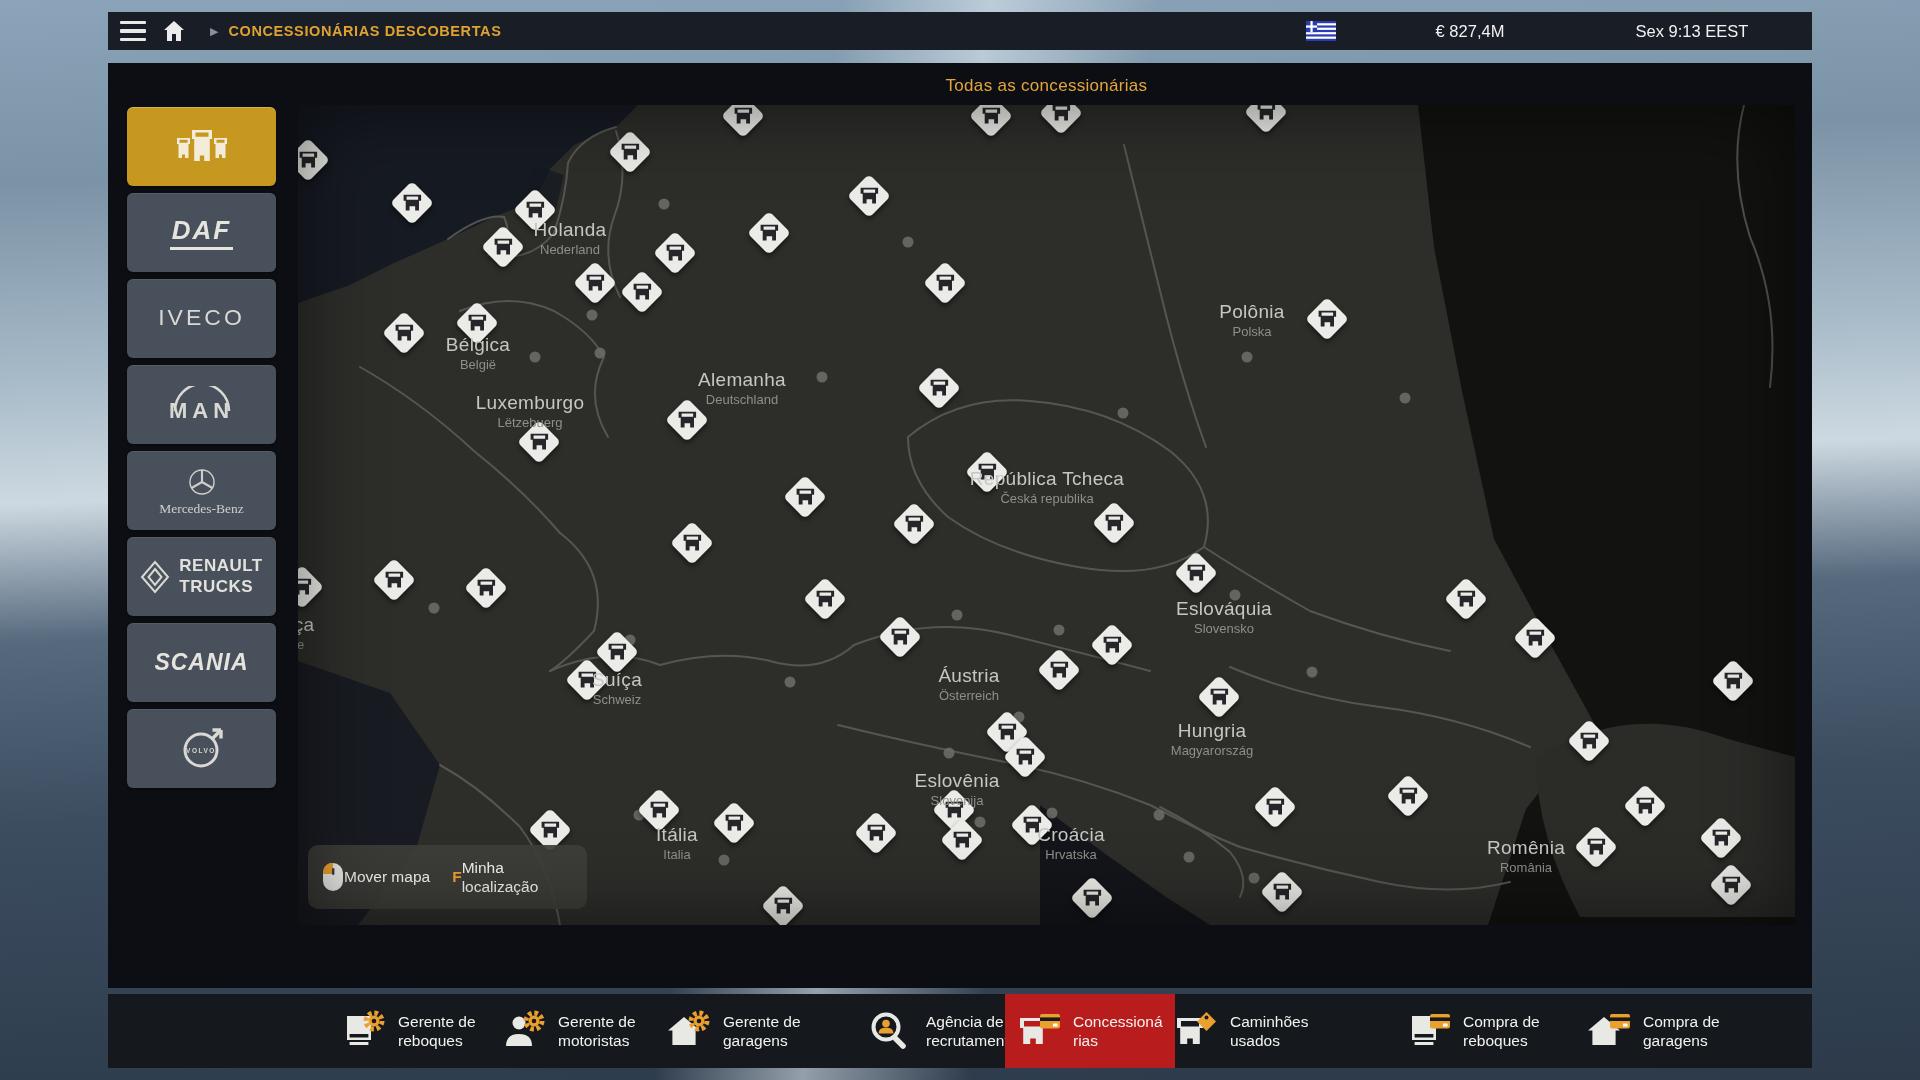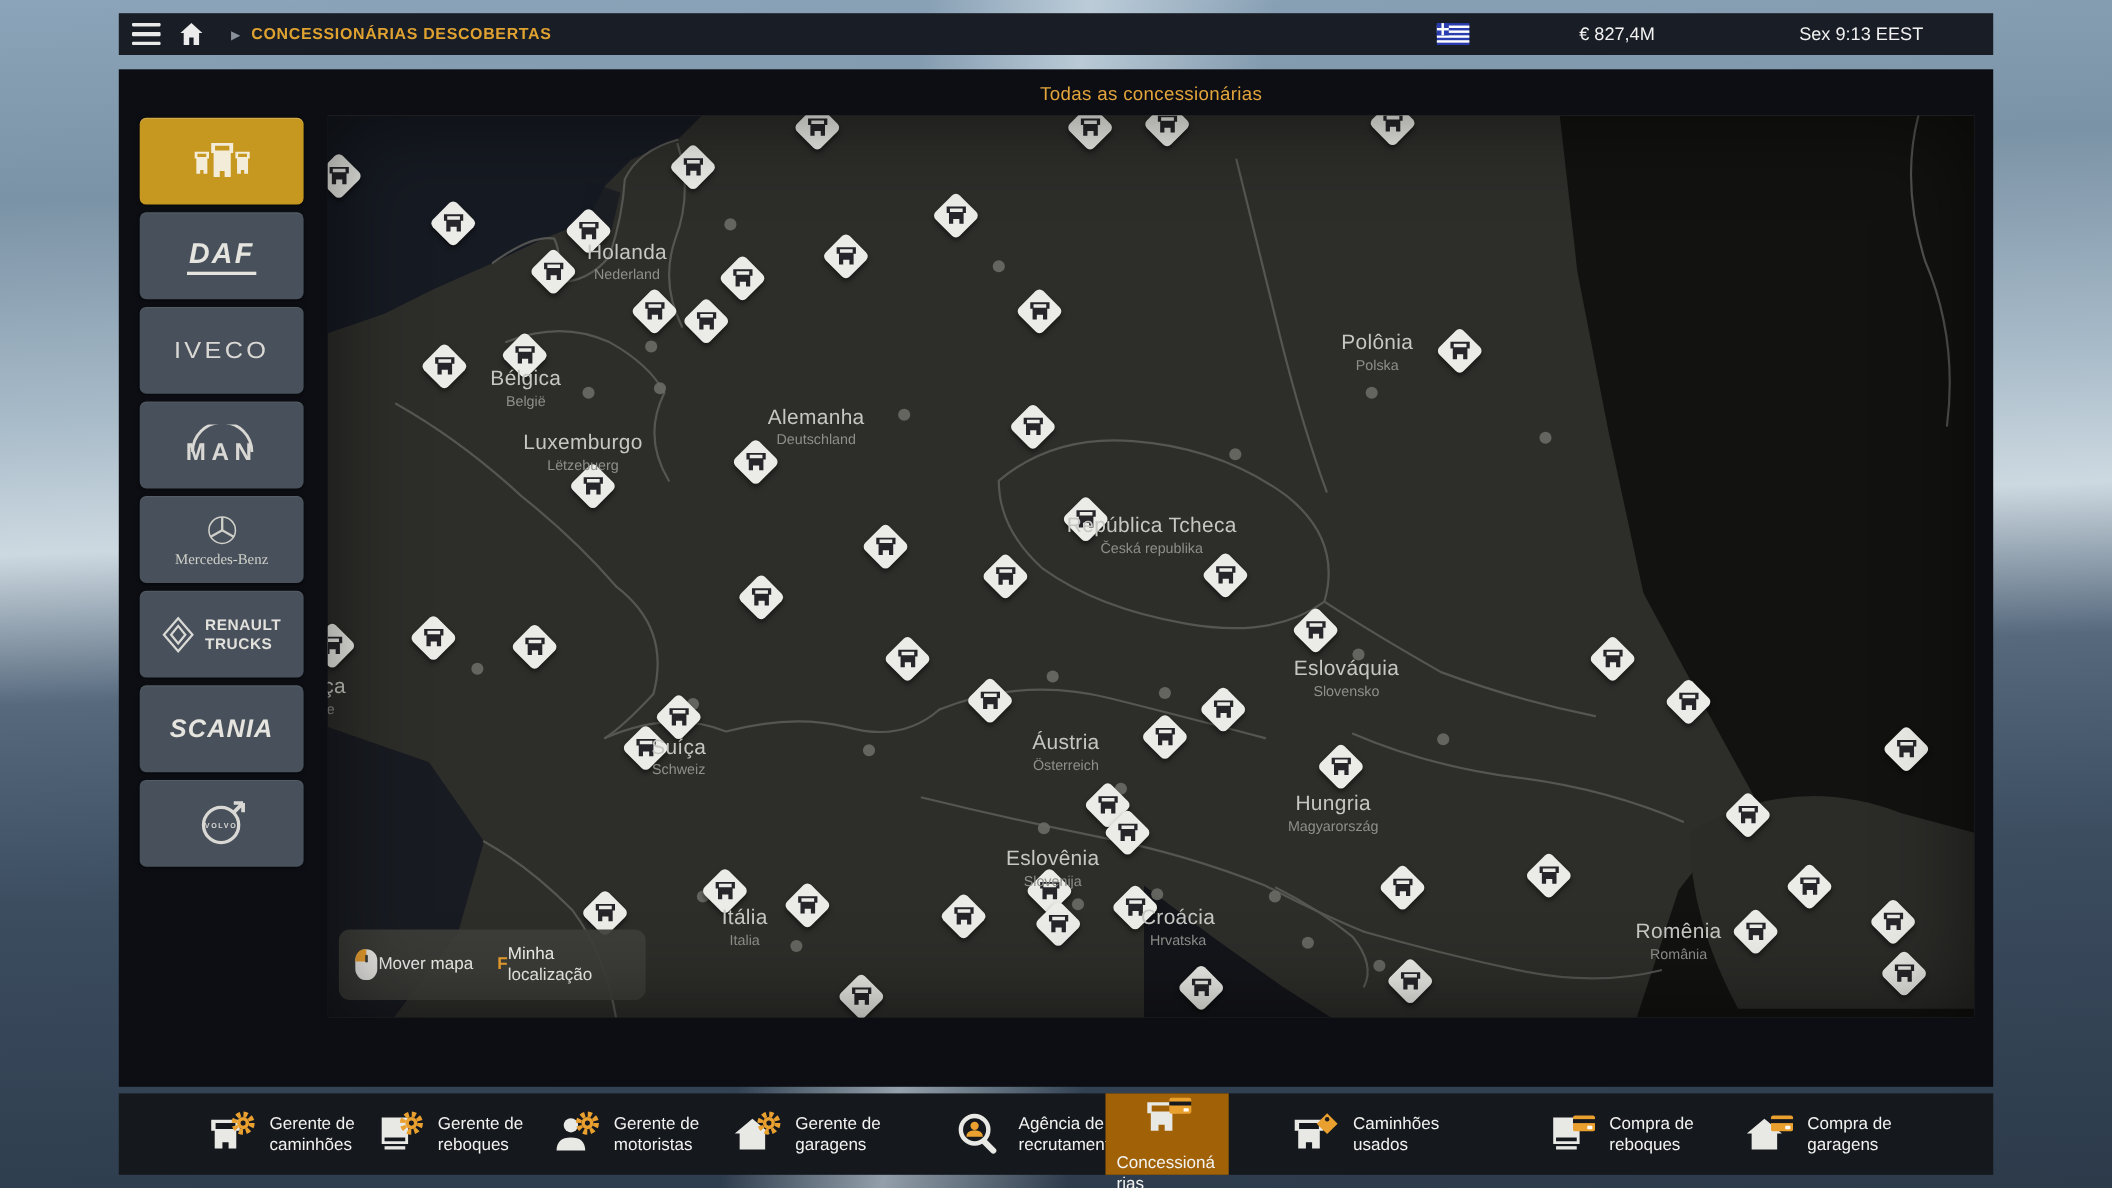--- a/index.html
+++ b/index.html
@@ -35,21 +35,21 @@
     display:flex;flex-direction:column;align-items:center;justify-content:center;cursor:pointer;
     box-shadow:inset 0 1px 0 rgba(255,255,255,.07), 0 1px 3px rgba(0,0,0,.4);}
   .brand-btn.selected{background:#c7981f;box-shadow:inset 0 1px 0 rgba(255,255,255,.25),0 1px 3px rgba(0,0,0,.4);}
   .logo-daf{font-weight:bold;font-style:italic;font-size:26px;color:#e6e4de;letter-spacing:2px;
     border-bottom:3px solid #e6e4de;padding:0 2px 1px 2px;}
   .logo-iveco{font-size:23px;letter-spacing:3px;color:#d9d8d4;transform:scaleY(.92);}
   .logo-scania{font-weight:bold;font-style:italic;font-size:23px;color:#e6e4de;letter-spacing:1px;}
   .logo-man-text{font-weight:bold;font-size:22px;color:#d9d8d4;letter-spacing:5px;margin-top:-14px;}
   .logo-mb-text{font-family:"Liberation Serif",serif;font-size:13.5px;color:#cfcfc9;margin-top:2px;}
   .logo-renault{display:flex;align-items:center;gap:9px;}
-  .logo-renault-text{font-weight:bold;font-size:14px;color:#e2e1dc;line-height:1.2;letter-spacing:.5px;}
+  .logo-renault-text{font-weight:bold;font-size:17px;color:#e2e1dc;line-height:1.2;letter-spacing:.5px;}
 
   
   .map{position:absolute;left:190px;top:42px;width:1497px;height:820px;background:#2d2d2a;
     overflow:hidden;cursor:grab;}
   .map::after{content:"";position:absolute;inset:0;pointer-events:none;
     box-shadow:inset 0 0 80px rgba(0,0,0,.55);}
   .map-bg{position:absolute;inset:0;}
   .city-dot{position:absolute;width:11px;height:11px;border-radius:50%;background:#6b6b66;
     transform:translate(-50%,-50%);opacity:.9;}
   .dealer{position:absolute;width:31px;height:31px;background:#ebebe7;border-radius:5px;
@@ -70,21 +70,21 @@
   .act-btn{width:360px;height:33px;border-radius:4px;font-size:16px;display:flex;
     align-items:center;justify-content:center;cursor:pointer;}
   .act-btn.dim1{background:#2b2f36;color:#7d828a;}
   .act-btn.dim2{background:#383e46;color:#9aa0a8;}
   .act-btn.primary{background:#4d5864;color:#ffffff;font-weight:bold;}
 
   
   .toolbar{position:absolute;left:108px;top:994px;width:1704px;height:74px;background:#15181d;}
   .tb-item{position:absolute;top:0;height:74px;display:flex;align-items:center;gap:12px;
     padding:0 10px;cursor:pointer;}
-  .tb-item.selected{background:#a16207;flex-direction:column;}
+  .tb-item.selected{background:#b91c1c;}
   .tb-icon{width:46px;height:42px;flex:0 0 auto;}
   .tb-label{font-size:15.5px;color:#f2f2f0;line-height:1.25;width:100px;}
   .tb-label.brk{overflow-wrap:anywhere;width:92px;}
 </style>
 </head>
 <body>
 
 <svg width="0" height="0" style="position:absolute">
   <defs>
     <symbol id="sym-mini-truck" viewBox="0 0 12 10">
@@ -605,31 +605,20 @@
     </div>
 
     <div class="actions">
       <div class="act-btn dim1">Comprar online</div>
       <div class="act-btn dim2">Visitar a concessionária selecionada</div>
       <div class="act-btn primary">Acessar a Concessionária de Mods</div>
     </div>
   </div>
 
   <div class="toolbar" id="toolbar">
-      <div class="tb-item" style="left: 69px;">
-        <svg class="tb-icon" viewBox="0 0 46 40">
-          <path fill="#e8e8e5" fill-rule="evenodd" d="M5 7h26v10h-3.2v16h-7v-5.5h-5.6V33h-7V17H5V7zm4 3v5.4h18V10H9z"></path>
-          <g transform="translate(34,10)">
-            <circle r="8" fill="none" stroke="#eaa02f" stroke-width="5" stroke-dasharray="3.6 2.7"></circle>
-            <circle r="5.5" fill="#eaa02f"></circle>
-            <circle r="2.3" fill="#17191f"></circle>
-          </g>
-        </svg>
-        <div class="tb-label">Gerente de caminhões</div>
-      </div>
       <div class="tb-item" style="left: 222px;">
         <svg class="tb-icon" viewBox="0 0 46 40">
           <path fill="#e8e8e5" fill-rule="evenodd" d="M7 5h24v24H7V5zm2.6 18v3.4h18.8V23H9.6z"></path>
           <rect x="9.6" y="31" width="18.8" height="3" fill="#e8e8e5"></rect>
           <g transform="translate(34,10)">
             <circle r="8" fill="none" stroke="#eaa02f" stroke-width="5" stroke-dasharray="3.6 2.7"></circle>
             <circle r="5.5" fill="#eaa02f"></circle>
             <circle r="2.3" fill="#17191f"></circle>
           </g>
         </svg>

